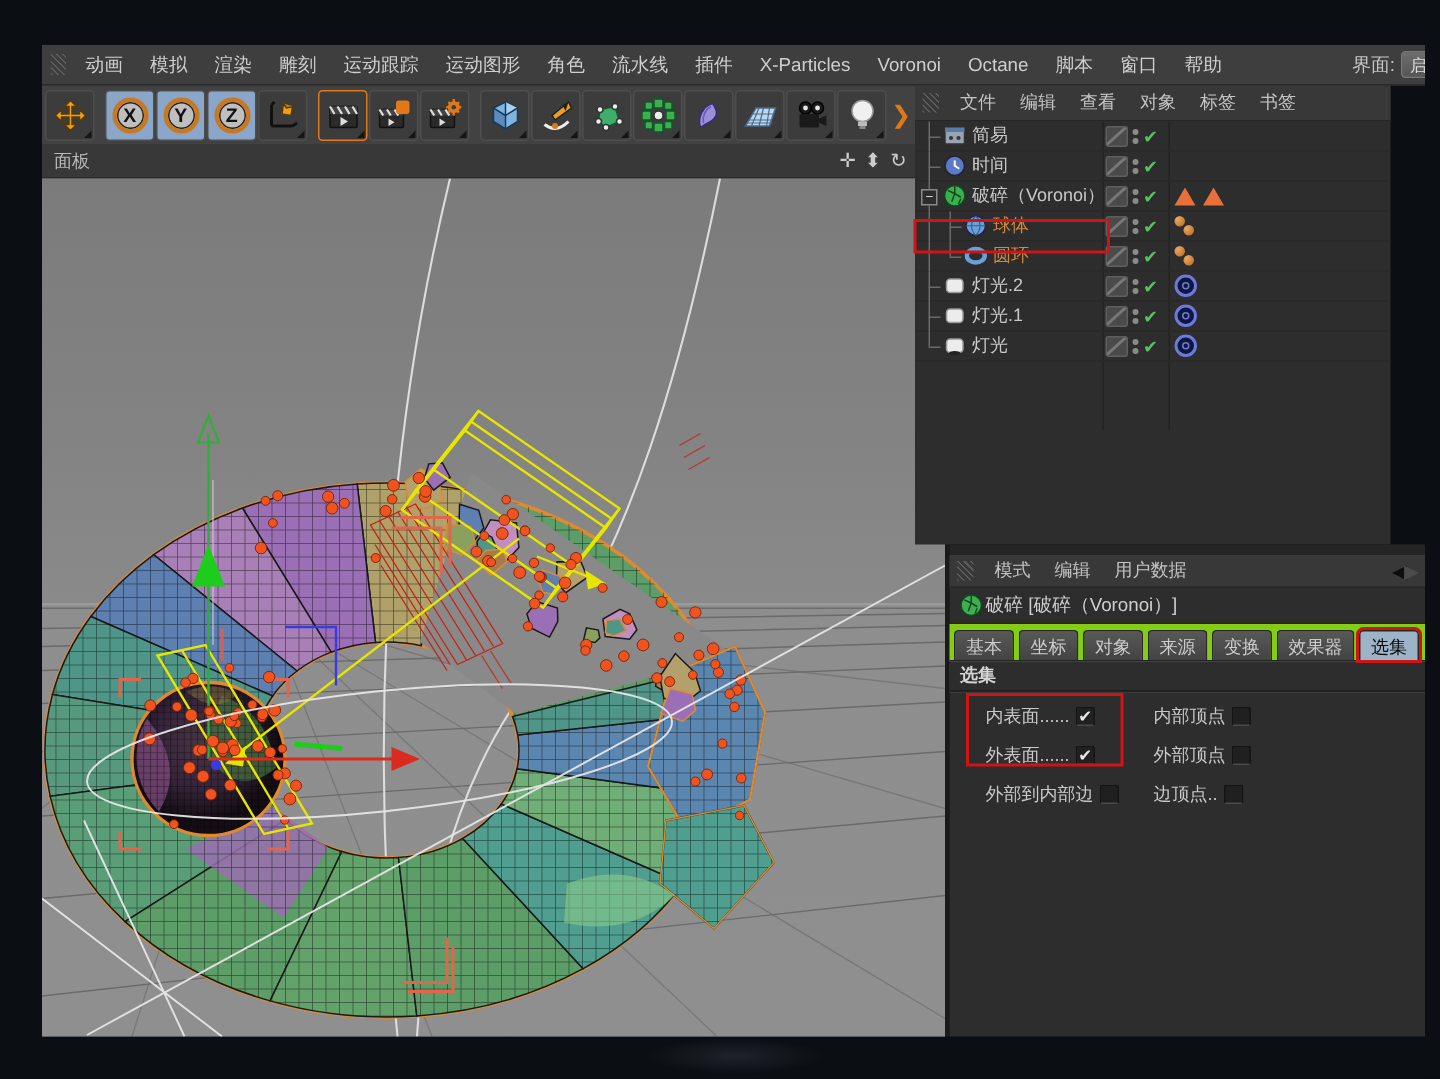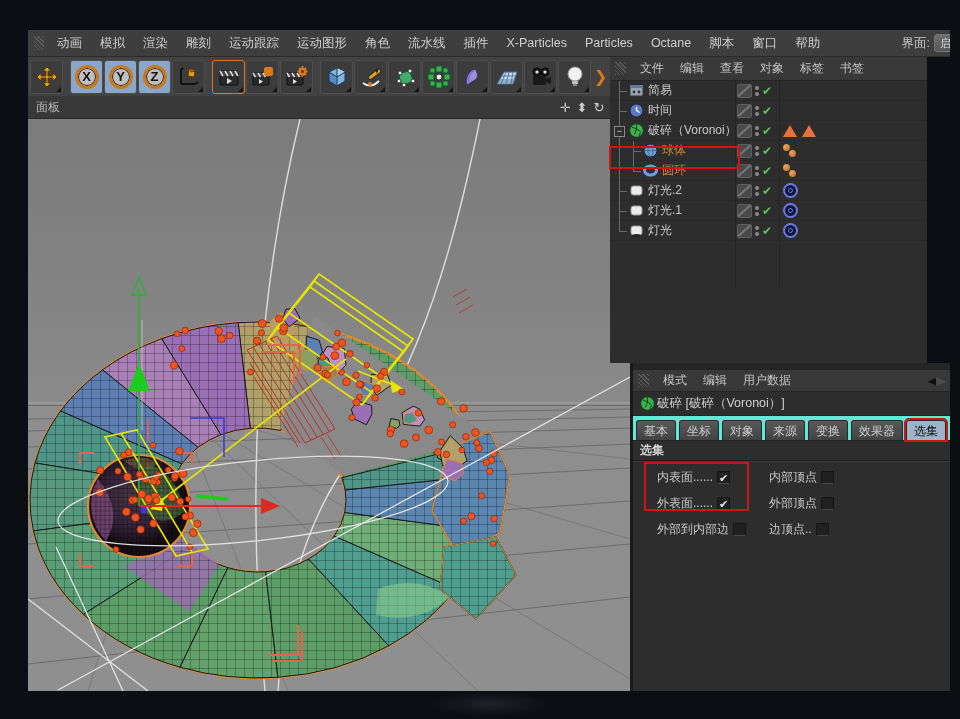--- a/index.html
+++ b/index.html
@@ -66,21 +66,21 @@
   .tag-target i{width:5px;height:5px;border-radius:50%;border:1.5px solid #6c7ae0;}
   #om-selbox{position:absolute;left:-1px;top:65px;width:131px;height:23px;border:2.5px solid #d01414;pointer-events:none;}
   
   #hsplit{position:absolute;left:633px;top:363px;width:317px;height:7px;background:#252525;}
   #am{position:absolute;left:633px;top:370px;width:317px;height:321px;background:#2d2d2d;}
   #am .pmenu{height:22px;background:#383838;border-bottom:1px solid #262626;display:flex;align-items:center;color:#c4c4c4;font-size:12px;}
   #am .arrows{margin-left:auto;margin-right:6px;letter-spacing:-2px;}
   #am .arrows .a1{color:#0e0e0e;font-size:13px;}
   #am .arrows .a2{color:#4c4c4c;font-size:13px;}
   #am .objtitle{height:24px;display:flex;align-items:center;color:#cfcfcf;font-size:12.5px;gap:2px;padding-left:7px;border-bottom:1px solid #262626;}
-  #am .tabs{height:25px;background:#5eead4;display:flex;align-items:flex-end;gap:3px;padding:3px 0 0 3px;border-bottom:1px solid #232323;}
+  #am .tabs{height:25px;background:#84cc16;display:flex;align-items:flex-end;gap:3px;padding:3px 0 0 3px;border-bottom:1px solid #232323;}
   .tab{height:20px;padding:2px 7px 0;background:linear-gradient(#585858,#434343);border:1px solid #2a2a2a;border-bottom:none;border-radius:3px 3px 0 0;color:#ccc;font-size:12px;}
   .tab.active{background:#9db3c7;color:#0a0a0a;outline:2px solid #d01414;outline-offset:0px;}
   #am .section{height:20px;display:flex;align-items:center;color:#d4d4d4;font-size:12px;font-weight:bold;padding-left:7px;border-bottom:1px solid #1f1f1f;box-shadow:0 1px 0 #3a3a3a;}
   #am .checkgrid{padding:8px 0 0 24px;display:grid;grid-template-columns:112px 120px;row-gap:9px;font-size:12px;color:#c9c9c9;}
   .chk{display:flex;align-items:center;gap:4px;}
   .chk .lbl{white-space:nowrap;}
   .cbox{width:13px;height:13px;background:#202020;border:1px solid #141414;border-bottom-color:#4a4a4a;border-radius:2px;color:#e8e8e8;font-size:11px;line-height:12px;text-align:center;}
   .cbox.on::after{content:"✔";}
   #am-redbox{position:absolute;left:11px;top:92px;width:105px;height:49px;border:2.5px solid #d01414;pointer-events:none;}
   #rightedge{position:absolute;left:950px;top:30px;width:10px;height:689px;background:#0b0e13;}
@@ -95,21 +95,21 @@
     <span class="mi">动画</span>
     <span class="mi">模拟</span>
     <span class="mi">渲染</span>
     <span class="mi">雕刻</span>
     <span class="mi">运动跟踪</span>
     <span class="mi">运动图形</span>
     <span class="mi">角色</span>
     <span class="mi">流水线</span>
     <span class="mi">插件</span>
     <span class="mi">X-Particles</span>
-    <span class="mi">Particles</span>
+    <span class="mi">Voronoi</span>
     <span class="mi">Octane</span>
     <span class="mi">脚本</span>
     <span class="mi">窗口</span>
     <span class="mi">帮助</span>
     <span class="spacer"></span>
     <span class="iface">界面:</span>
     <span class="iface-btn">启动</span>
   </div>
 
   <div id="toolbar">

